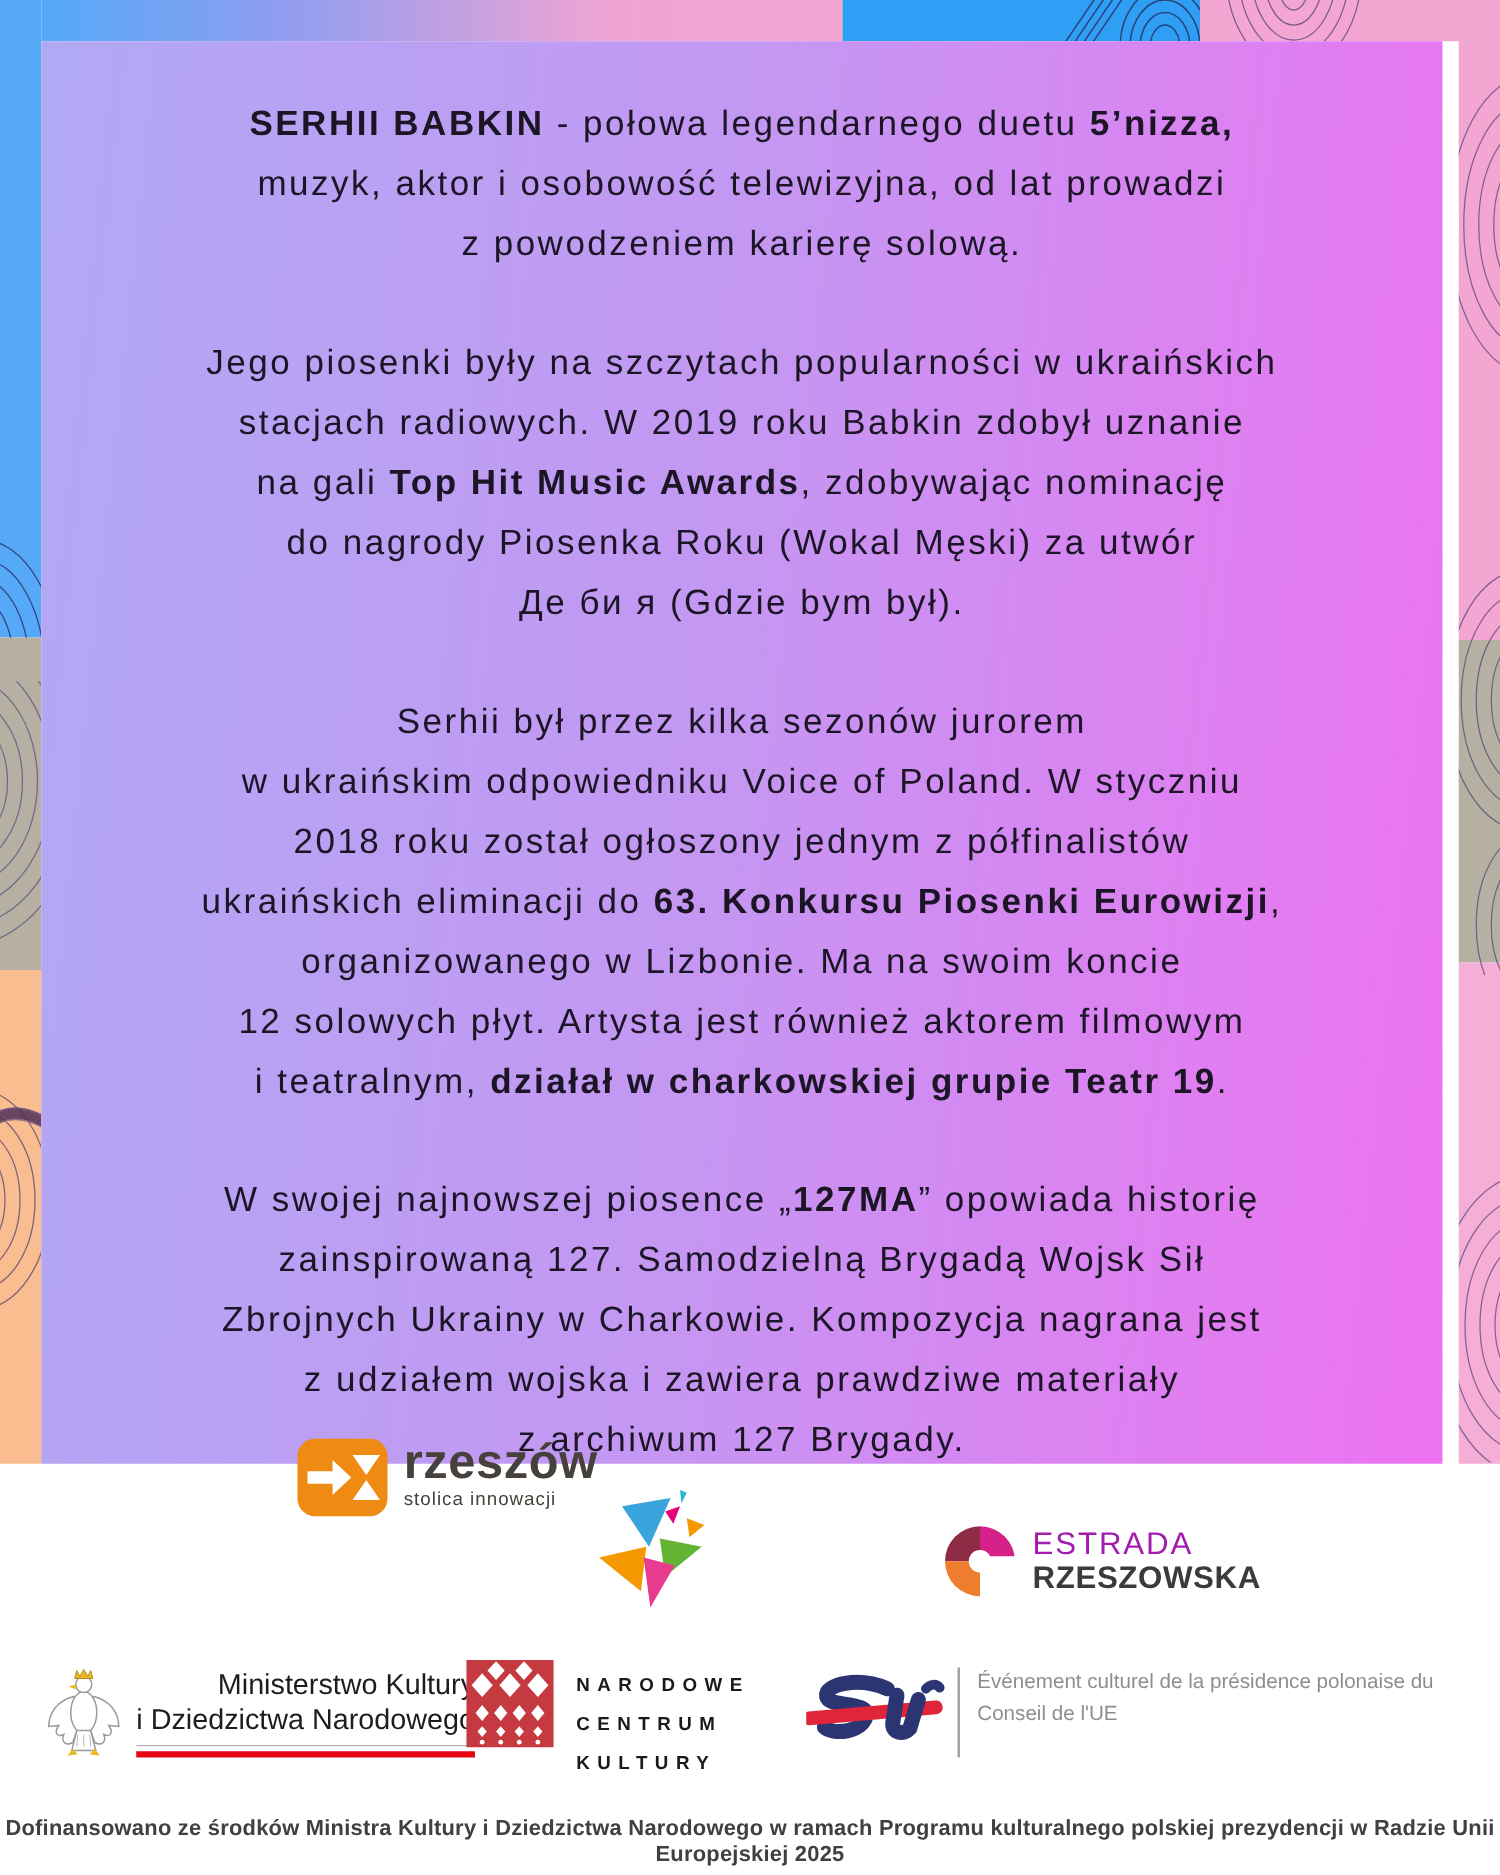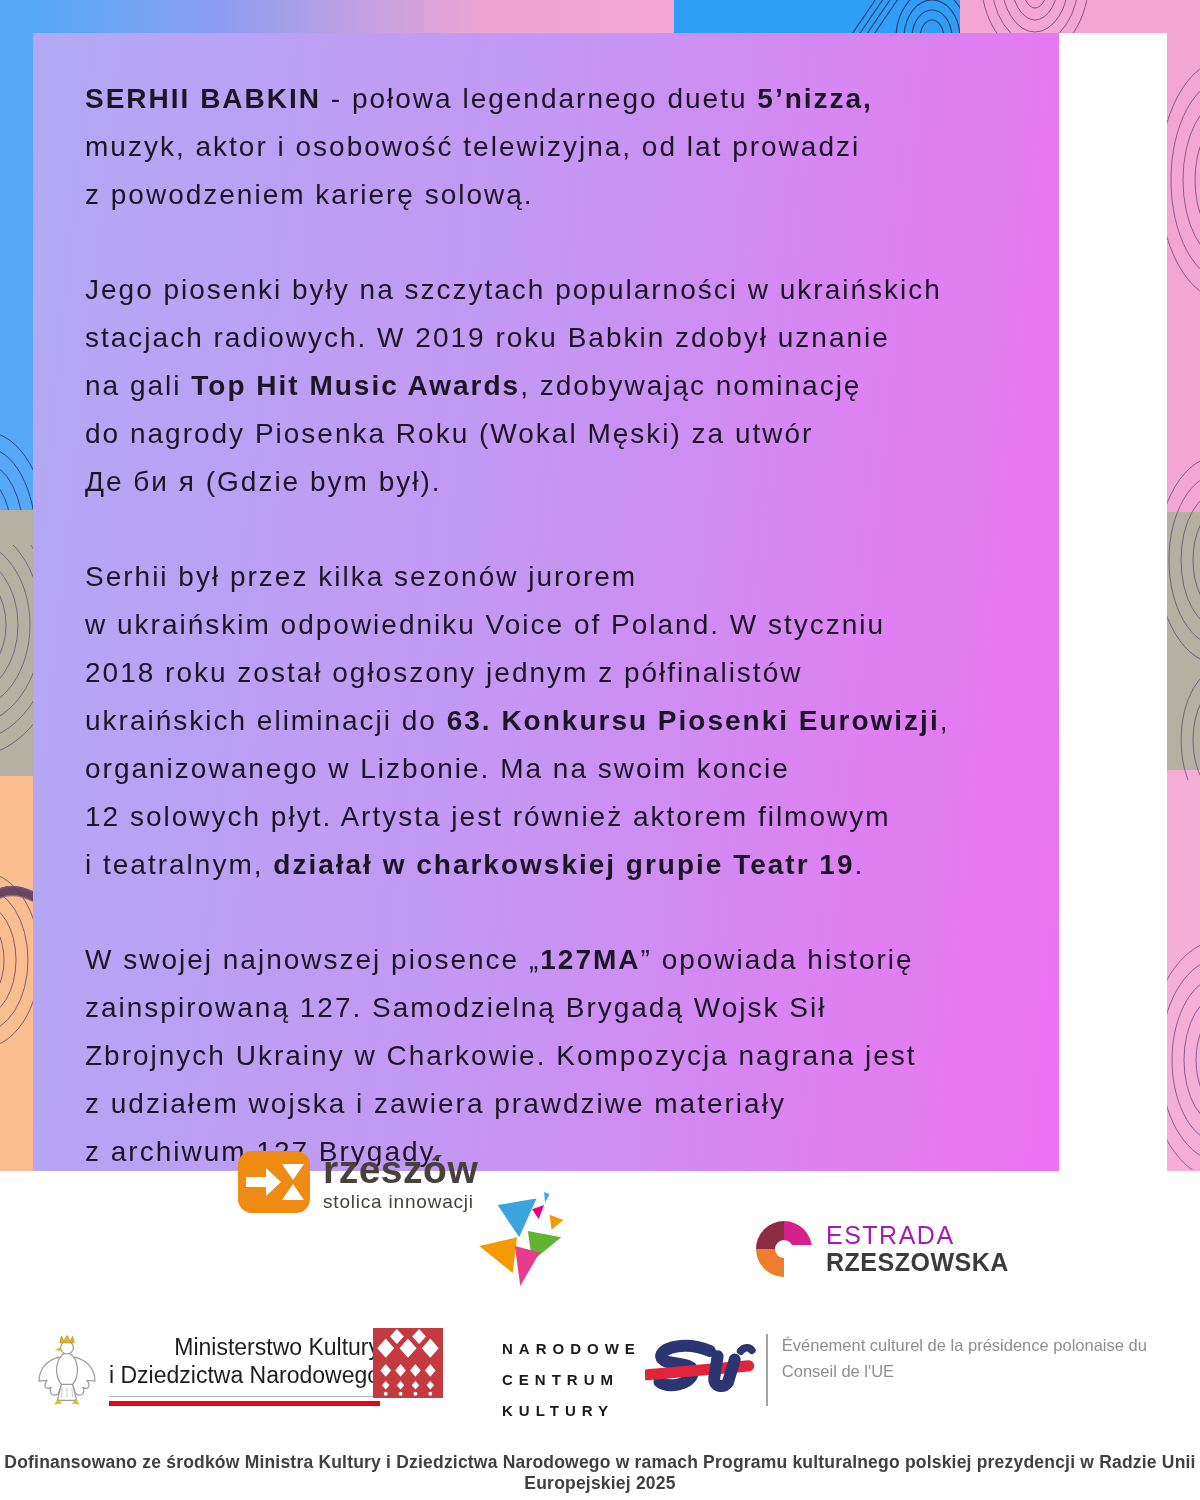--- a/index.html
+++ b/index.html
@@ -15,55 +15,55 @@
   .top-pink{left:960px;top:0;width:240px;height:33px;background:#f4a6d2;}
   .left-blue{left:0;top:0;width:33px;height:510px;background:#55a9f7;}
   .left-gray{left:0;top:510px;width:33px;height:266px;background:#b6b0a3;}
   .left-peach{left:0;top:776px;width:33px;height:395px;background:#f9bd90;}
   .right-pink1{left:1167px;top:0;width:33px;height:512px;background:#f3a6d1;}
   .right-gray{left:1167px;top:512px;width:33px;height:258px;background:#b6b0a3;}
   .right-pink2{left:1167px;top:770px;width:33px;height:401px;background:#f5aed6;}
   .contour{position:absolute;}
   
   .card{
-    position:absolute;left:33px;top:33px;width:1026px;height:1138px;
+    position:absolute;left:33px;top:33px;width:1121px;height:1138px;
     background:linear-gradient(96deg,#b1a9f4 0%,#c497f2 48%,#ee72f1 100%);
     box-sizing:border-box;padding:42px 52px;
-    text-align:left;color:#1b1526;
+    text-align:center;color:#1b1526;
   }
   .para{white-space:pre-line;margin:0 0 47px 0;font-size:28px;line-height:48px;letter-spacing:2px;}
   .para .b{font-weight:700;}
   
   .logo{position:absolute;display:flex;align-items:flex-start;}
   
   .rzeszow{left:237px;top:1150px;}
   .rz-text{margin-left:12px;}
   .rz-name{font-size:39px;font-weight:700;color:#46413b;line-height:40px;letter-spacing:0.5px;}
-  .rz-tag{font-size:19px;color:#46413b;letter-spacing:0.8px;margin-top:1px;}
+  .rz-tag{font-size:15px;color:#46413b;letter-spacing:0.8px;margin-top:1px;}
   
   .kultura{left:476px;top:1192px;}
   .ku-text{margin-left:6px;margin-top:46px;text-align:right;}
   .ku-main{font-size:28px;color:#8d8d8d;letter-spacing:3px;line-height:30px;}
   .ku-sub{font-size:13px;color:#8d8d8d;letter-spacing:2px;margin-top:4px;}
   
   .estrada{left:755px;top:1220px;}
   .es-text{margin-left:13px;margin-top:2px;}
   .es-top{font-size:25px;color:#a21caf;letter-spacing:1.5px;line-height:27px;}
   .es-bottom{font-size:25px;font-weight:700;color:#3b3b3b;letter-spacing:0.5px;line-height:27px;}
   
   .ministry{left:35px;top:1325px;}
   .mi-col{margin-left:10px;padding-top:8px;text-align:right;}
   .mi-line{font-size:23px;color:#1d1d1b;line-height:28px;}
   .mi-bars{margin-top:7px;}
   .bar-gray{height:1px;background:#b5b5b5;}
   .bar-red{height:5px;background:#e30613;margin-top:4px;}
   
   .nck{left:373px;top:1328px;}
   .nck-col{margin-left:18px;padding-top:5px;}
-  .nck-line{font-size:15px;font-weight:700;color:#1a1a1a;letter-spacing:6px;line-height:31px;margin-left:41px;}
+  .nck-line{font-size:15px;font-weight:700;color:#1a1a1a;letter-spacing:6px;line-height:31px;}
   
   .eu{left:645px;top:1328px;}
   .eu-sep{width:2px;height:72px;background:#a3a3a3;margin:6px 14px 0 10px;}
   .eu-col{padding-top:4px;}
   .eu-line{font-size:16.5px;color:#8e8e8e;line-height:26px;}
   
   .footer{
     position:absolute;left:0;top:1452px;width:100%;text-align:center;
     font-size:17.5px;font-weight:600;color:#404040;letter-spacing:0.2px;
   }

